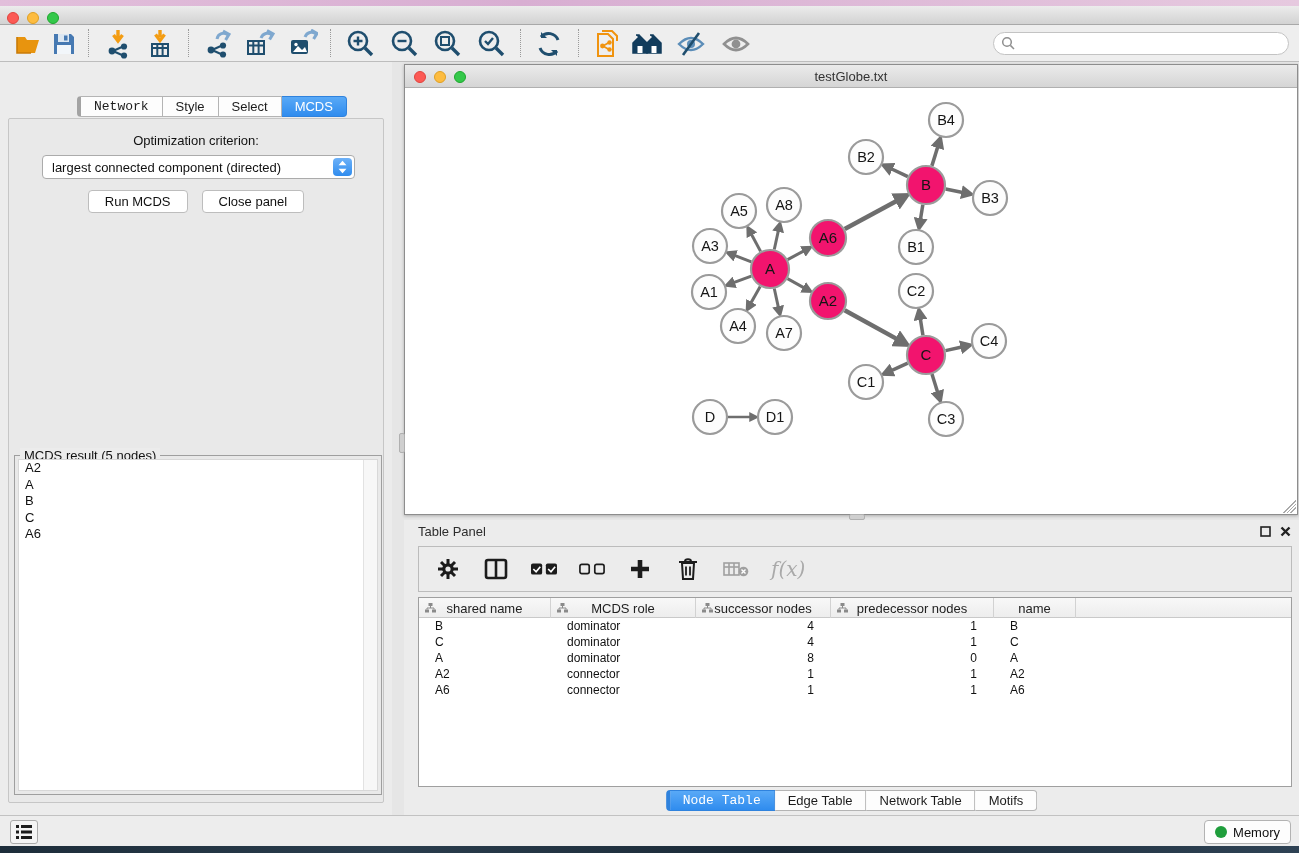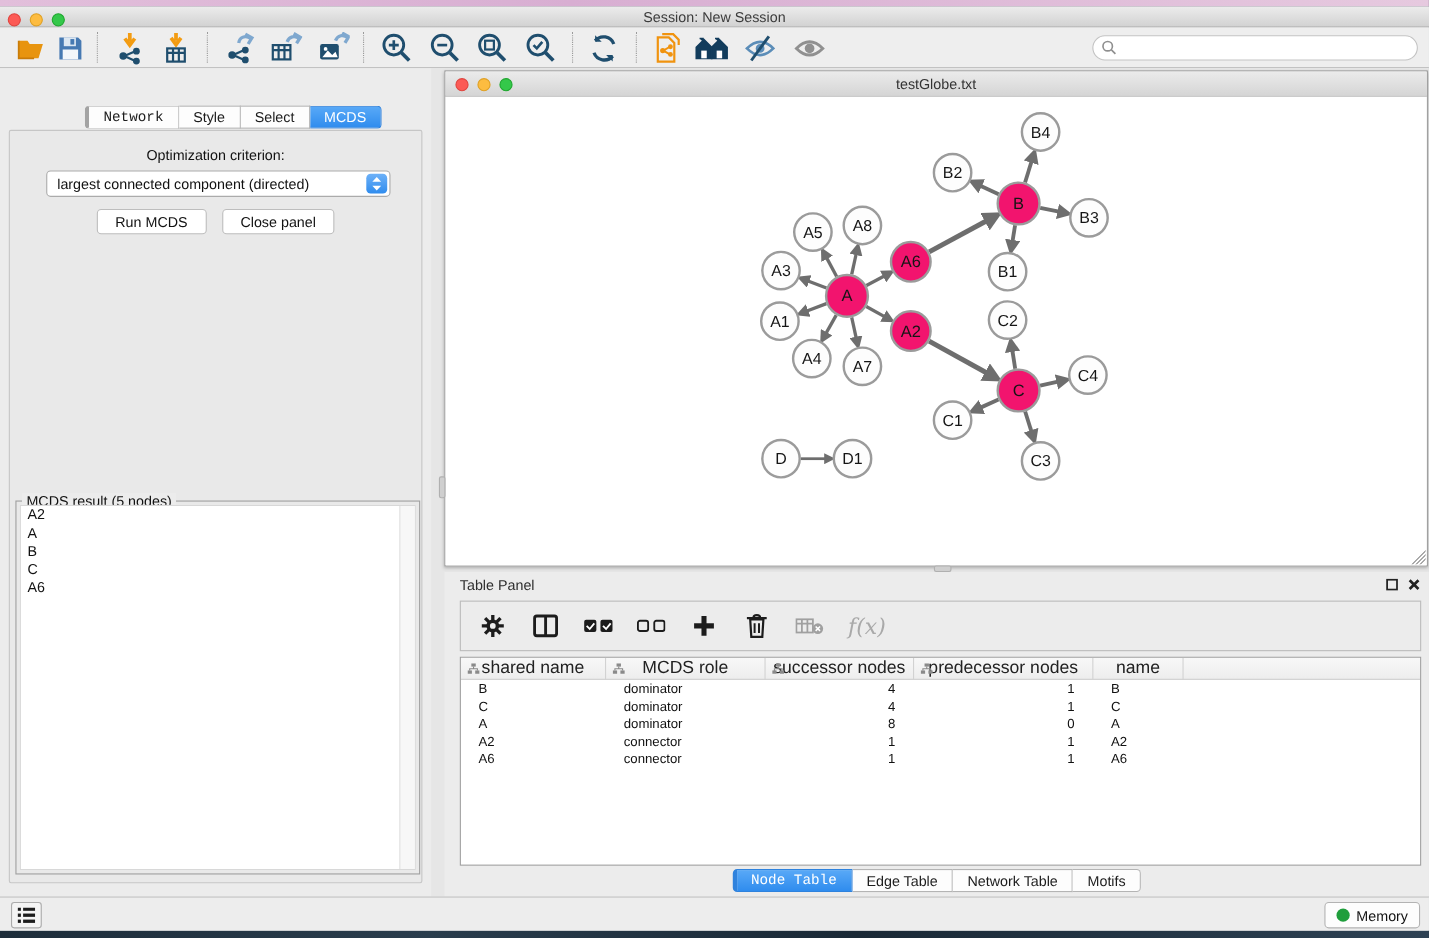--- a/index.html
+++ b/index.html
@@ -100,21 +100,21 @@
   .tp-toolbar { position:absolute; left:14px; top:26px; width:874px; height:46px;
     background:#ececec; border:1px solid #bcbcbc; display:flex; align-items:center;
     gap:22px; padding-left:16px; }
   .tpi { width:26px; height:26px; display:flex; align-items:center; justify-content:center; cursor:pointer; }
   .fx { font-family:"DejaVu Serif", serif; font-style:italic; font-size:20px; color:#a9a9a9; }
   .tbl-box { position:absolute; left:14px; top:77px; width:874px; height:190px;
     background:#fff; border:1px solid #9f9f9f; overflow:hidden; }
   .tbl-head { display:flex; height:20px; background:linear-gradient(#f8f8f8,#ededed);
     border-bottom:1px solid #c9c9c9; }
   .th { position:relative; height:20px; border-right:1px solid #d2d2d2; display:flex;
-    align-items:center; justify-content:center; font-size:16px; color:#222; }
+    align-items:center; justify-content:center; font-size:13px; color:#222; }
   .th .tree { position:absolute; left:6px; top:5px; }
   .th.fill { flex:1; border-right:none; }
   .tr { display:flex; height:16px; align-items:center; }
   .td { font-size:12px; color:#111; white-space:nowrap; overflow:hidden; }
   .td.l { padding-left:16px; text-align:left; }
   .td.r { padding-right:17px; text-align:right; }
   .tp-tabs { left:50%; transform:translateX(-50%); top:270px;align-items:center; }
   .statusbar { position:absolute; left:0; right:0; bottom:0; height:31px;
     background:#ededed; border-top:1px solid #c2c2c2; }
   .list-btn { position:absolute; left:10px; top:4px; width:28px; height:24px;
@@ -133,21 +133,20 @@
 <div class="desktop-bottom"></div>
 
 <div class="app">
 
   <div class="titlebar">
     <div class="lights">
       <div class="light red"></div>
       <div class="light yellow"></div>
       <div class="light green"></div>
     </div>
-    <div class="title">Session: New Session</div>
   </div>
 
   <div class="toolbar">
     <div class="tbi" style="left:12px">
       <svg width="28" height="28" viewBox="0 0 28 28">
           <path d="M3 7h8l2 3h12l-4 13H3z" fill="#e8940e"></path>
           <path d="M3 7v16h14" fill="none" stroke="#c97b08" stroke-width="1.6"></path>
         </svg>
     </div>
     <div class="tbi" style="left:48px">

